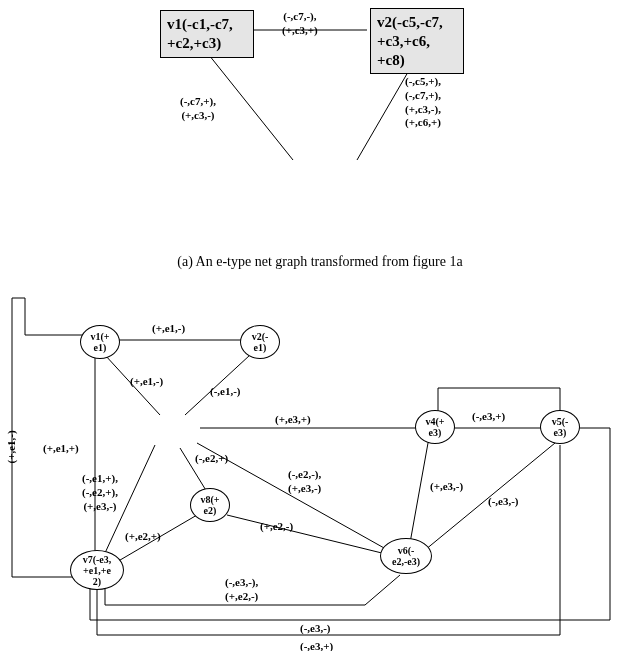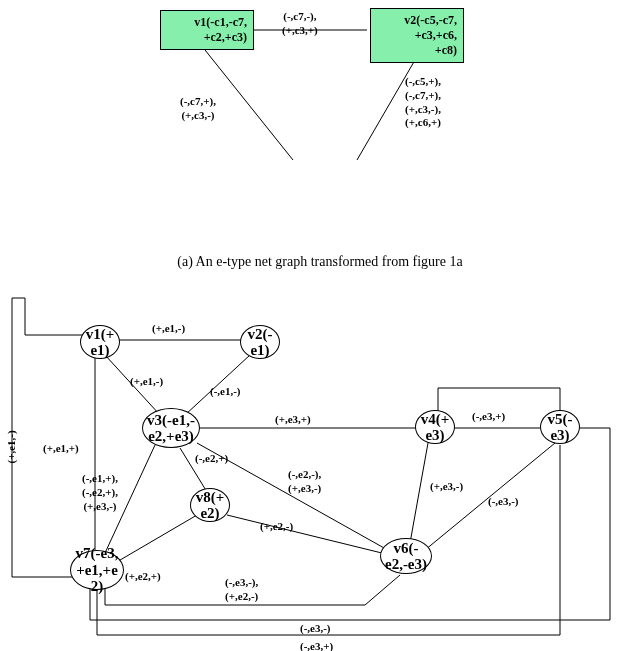--- a/index.html
+++ b/index.html
@@ -23,44 +23,44 @@
     height: 380px;
   }
   .caption {
     text-align: center;
     font-size: 14px;
     margin: 4px 0 10px 0;
   }
   .box {
     position: absolute;
     border: 1px solid #000;
-    background: #86efac;
+    background: #e5e5e5;
     font-weight: bold;
-    font-size: 12px;
-    text-align: right;
+    font-size: 15px;
+    text-align: left;
     padding: 4px 6px;
     line-height: 1.25;
     white-space: pre-line;
   }
   .edgelbl {
     position: absolute;
     font-size: 11px;
     font-weight: bold;
     text-align: center;
     line-height: 1.25;
     white-space: pre-line;
     background: rgba(255,255,255,0.0);
   }
   .circ {
     position: absolute;
     border: 1px solid #000;
     background: #fff;
     border-radius: 50%;
     font-weight: bold;
-    font-size: 15px;
+    font-size: 10px;
     display: flex;
     align-items: center;
     justify-content: center;
     text-align: center;
     line-height: 1.1;
     white-space: pre-line;
     padding: 2px;
     box-sizing: border-box;
   }
   svg {
@@ -141,43 +141,41 @@
 
       <polyline points="97,308 97,355 560,355 560,165"></polyline>
 
       <polyline points="90,308 90,340 610,340 610,148 450,148"></polyline>
     </svg>
 
     <div class="circ" style="left:80px; top:45px; width:40px; height:34px;">v1(+
 e1)</div>
     <div class="circ" style="left:240px; top:45px; width:40px; height:34px;">v2(-
 e1)</div>
-    <div class="circ" style="left:142px; top:128px; width:58px; height:40px;">v3(-e1,-
-e2,+e3)</div>
     <div class="circ" style="left:415px; top:130px; width:40px; height:34px;">v4(+
 e3)</div>
     <div class="circ" style="left:540px; top:130px; width:40px; height:34px;">v5(-
 e3)</div>
     <div class="circ" style="left:380px; top:258px; width:52px; height:36px;">v6(-
 e2,-e3)</div>
     <div class="circ" style="left:70px; top:270px; width:54px; height:40px;font-family:Liberation Serif, serif;">v7(-e3,
 +e1,+e
 2)</div>
     <div class="circ" style="left:190px; top:208px; width:40px; height:34px;text-align:center;">v8(+
 e2)</div>
 
     <div class="edgelbl" style="left:152px; top:42px;">(+,e1,-)</div>
     <div class="edgelbl" style="left:130px; top:95px;">(+,e1,-)</div>
     <div class="edgelbl" style="left:210px; top:105px;">(-,e1,-)</div>
     <div class="edgelbl" style="left:43px; top:162px;">(+,e1,+)</div>
     <div class="edgelbl" style="left:-5px; top:160px; transform:rotate(-90deg);">(+,e1,-)</div>
     <div class="edgelbl" style="left:275px; top:133px;">(+,e3,+)</div>
     <div class="edgelbl" style="left:472px; top:130px;">(-,e3,+)</div>
     <div class="edgelbl" style="left:195px; top:172px;text-align:center;">(-,e2,+)</div>
-    <div class="edgelbl" style="left:125px; top:250px;margin-top:40px;">(+,e2,+)</div>
+    <div class="edgelbl" style="left:125px; top:250px;">(+,e2,+)</div>
     <div class="edgelbl" style="left:260px; top:240px;">(+,e2,-)</div>
     <div class="edgelbl" style="left:288px; top:188px;">(-,e2,-),
 (+,e3,-)</div>
     <div class="edgelbl" style="left:430px; top:200px;">(+,e3,-)</div>
     <div class="edgelbl" style="left:488px; top:215px;">(-,e3,-)</div>
     <div class="edgelbl" style="left:225px; top:296px;">(-,e3,-),
 (+,e2,-)</div>
     <div class="edgelbl" style="left:82px; top:192px;">(-,e1,+),
 (-,e2,+),
 (+,e3,-)</div>

